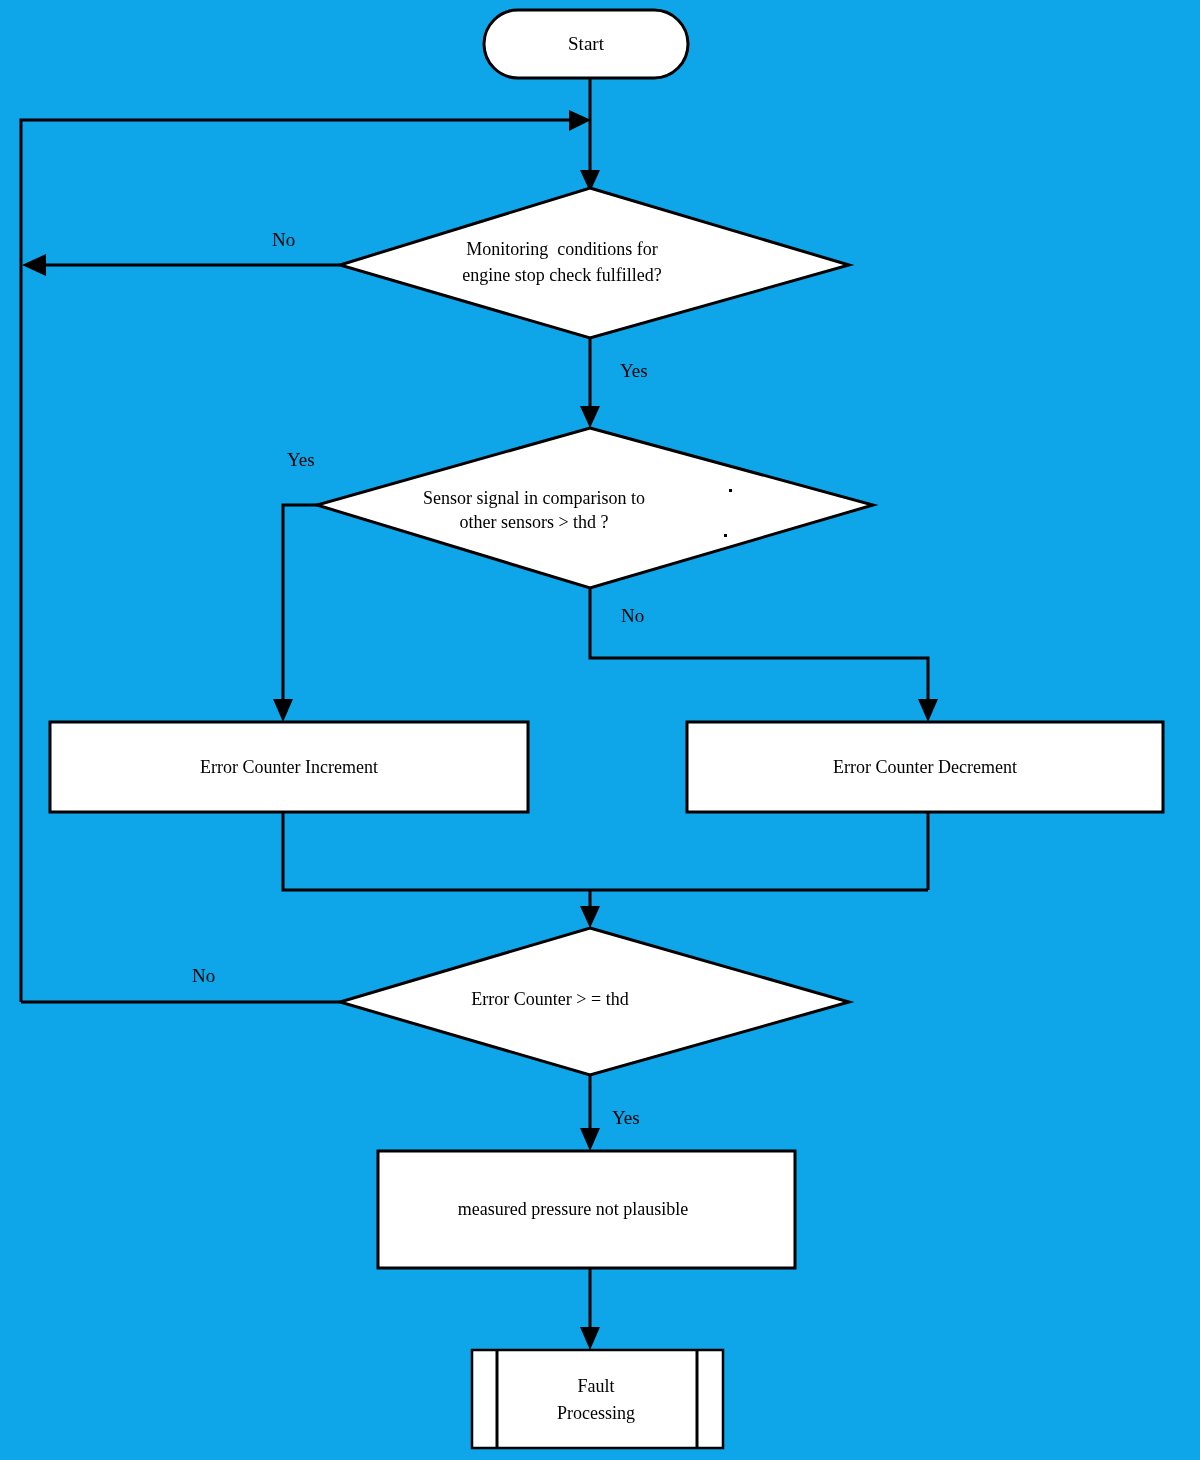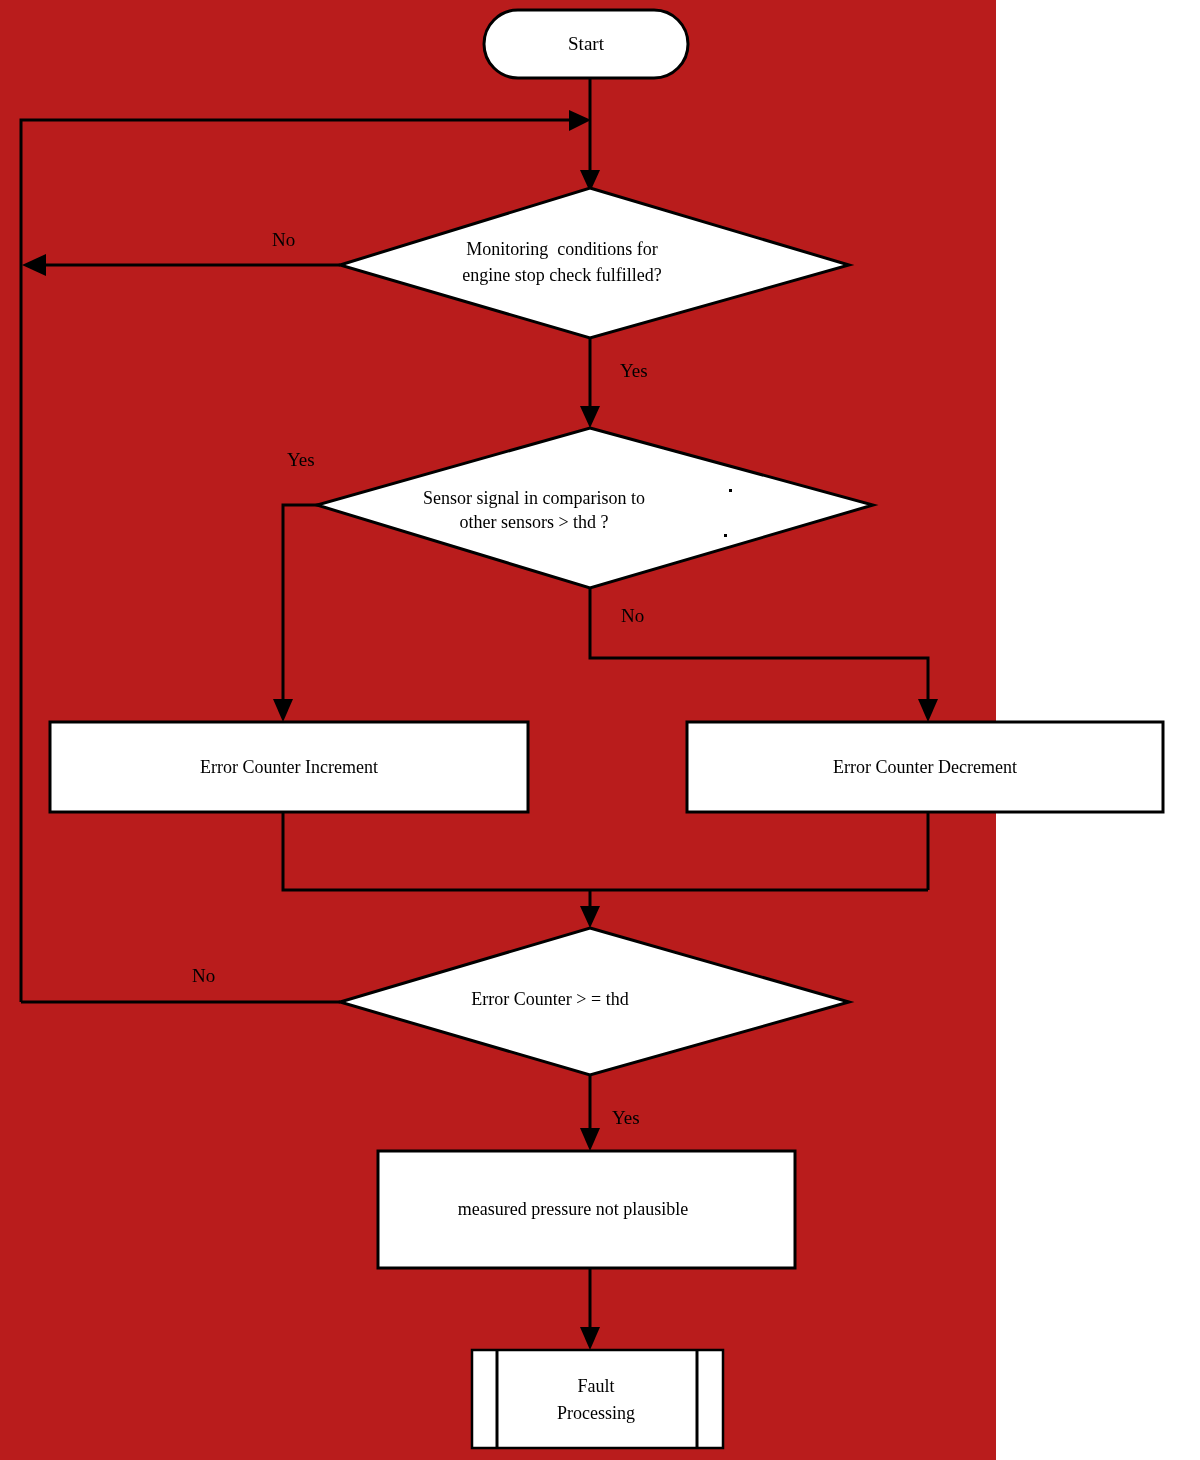--- a/index.html
+++ b/index.html
@@ -9,23 +9,23 @@
     background: #ffffff;
   }
   body {
     width: 1200px;
     height: 1460px;
     font-family: "Liberation Serif", "DejaVu Serif", serif;
     overflow: hidden;
   }
   #flow-root {
     position: relative;
-    width: 996px;
+    width: 1200px;
     height: 1460px;
-    background: #b91c1c;
+    background: #0ea5e9;
   }
   svg#flow-svg {
     position: absolute;
     top: 0;
     left: 0;
     width: 1200px;
     height: 1460px;
     display: block;
   }
   .shape-stroke {

